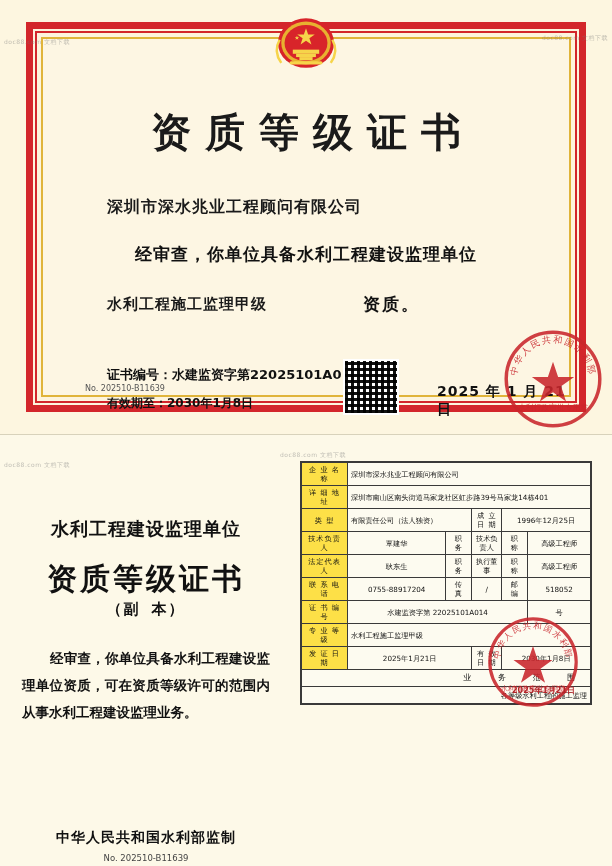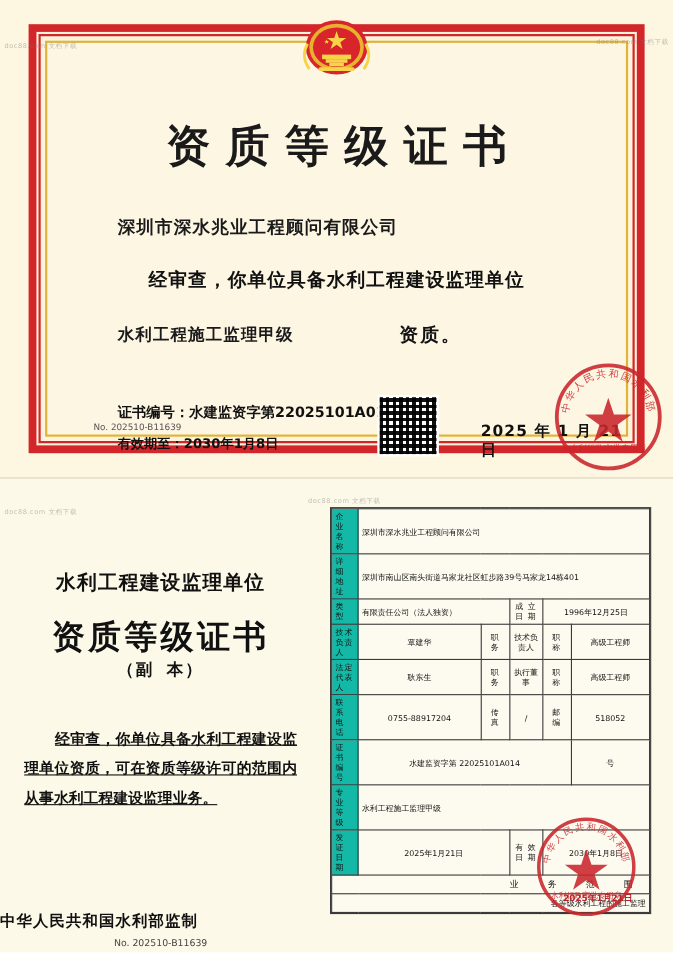--- a/index.html
+++ b/index.html
@@ -177,33 +177,33 @@
   .dup-sub {
     text-align: center;
     font-size: 15px;
     font-weight: bold;
     color: #111;
     margin-top: 0;
     letter-spacing: 2px;
     font-family: Liberation Mono, monospace;
   }
   .dup-body {
-    margin-top: 40px;
+    margin-top: 26px;
     font-size: 13.5px;
     line-height: 2.0;
     color: #111;
     text-align: justify;
     text-indent: 28px;
     font-weight: bold;
-    text-decoration: underline;
   }
   .dup-footer {
     position: absolute;
     left: 0; right: 0;
     bottom: 36px;
+    text-align: center;
     font-size: 14px;
     font-weight: bold;
     color: #111;
     letter-spacing: 1px;
   }
   .dup-footer-no {
     position: absolute;
     left: 0; right: 0;
     bottom: 20px;
     text-align: center;
@@ -226,25 +226,25 @@
     color: #111;
   }
   table.info td {
     border: 1px solid #3a3a3a;
     padding: 2px 3px;
     vertical-align: middle;
     height: 17px;
     line-height: 1.25;
   }
   td.lbl {
-    width: 24px;
-    text-align: left;
+    width: 46px;
+    text-align: center;
     letter-spacing: 1px;
     font-weight: normal;
-    background: #14b8a6;
+    background: #fde047;
   }
   td.lbl2 {
     width: 30px;
     text-align: center;
     letter-spacing: 1px;
   }
   td.lbl3 {
     width: 26px;
     text-align: center;
     letter-spacing: 1px;

